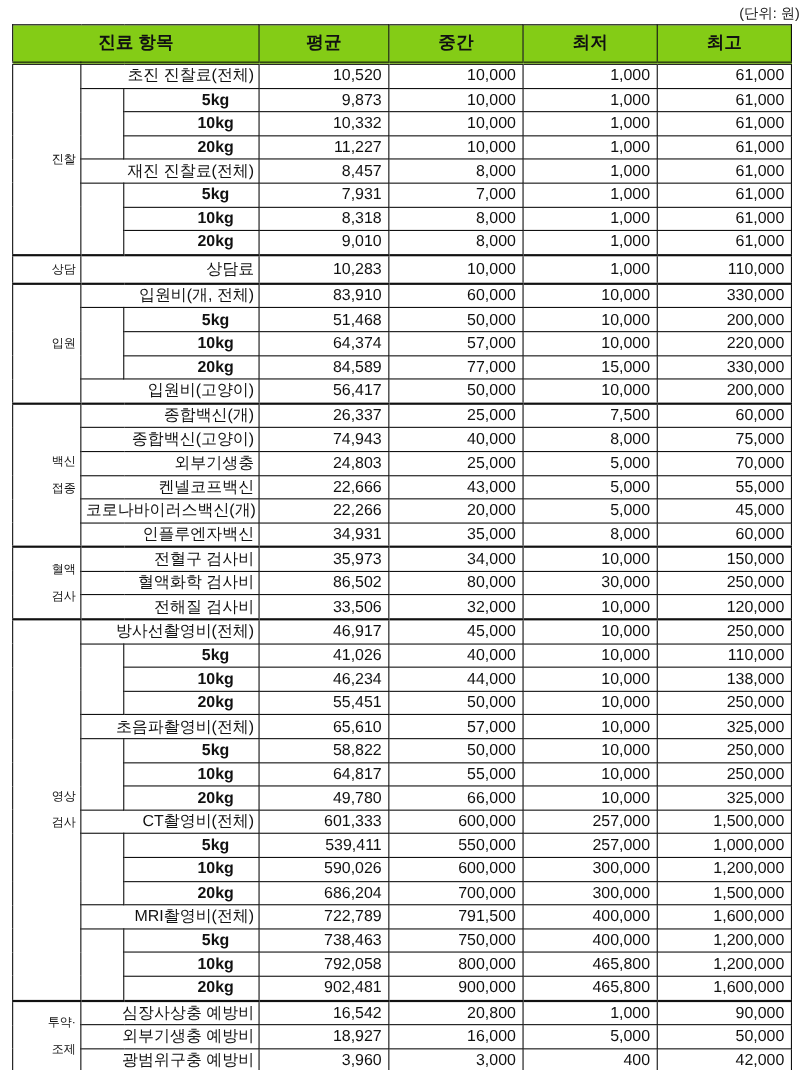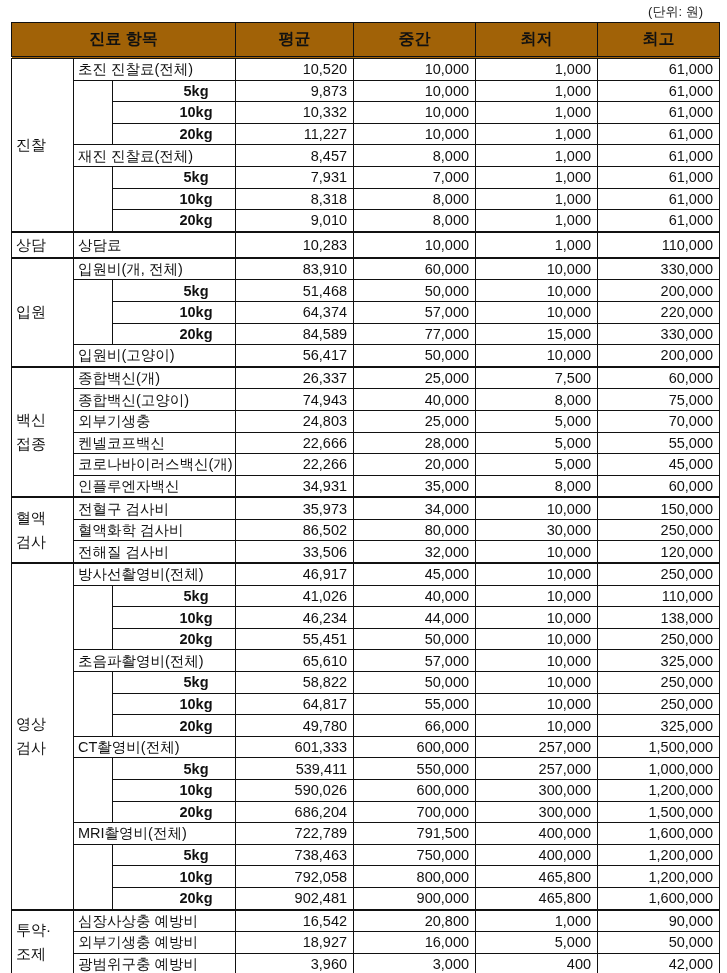--- a/index.html
+++ b/index.html
@@ -1,29 +1,29 @@
 <!DOCTYPE html>
 <html><head>
 <meta charset="utf-8">
 <style>
   html, body { margin: 0; padding: 0; background: #ffffff; }
   body { width: 727px; height: 973px; position: relative; overflow: hidden;
          font-family: "Liberation Sans", "DejaVu Sans", sans-serif; color: #111; }
-  .unit { position: absolute; top: 3px; right: 24px; font-size: 13px; color: #222; margin-left: 28px; }
+  .unit { position: absolute; top: 3px; right: 0; font-size: 13px; color: #222; margin-left: 28px; }
   table { position: absolute; left: 11px; top: 22px; border-collapse: collapse;
           table-layout: fixed; width: 708px; }
   col.c1 { width: 62px; } col.c2 { width: 39px; } col.c3 { width: 123px; }
   col.c4 { width: 118px; } col.c5 { width: 122px; } col.c6 { width: 122px; } col.c7 { width: 122px; }
-  th { background: #a16207; height: 31px; font-size: 16px; font-weight: bold;
+  th { background: #84cc16; height: 31px; font-size: 16px; font-weight: bold;
        border: 1px solid #111; border-bottom: 3px double #111; text-align: center; }
   td { height: 20.6px; padding: 0 4px; font-size: 14.5px; border: 1px solid #111;
        white-space: nowrap; overflow: hidden; line-height: 20px; }
   td.num { text-align: right; padding-right: 6px; }
-  td.cat { text-align: left; font-size: 15px; line-height: 24px; white-space: normal; }
-  td.lbl { text-align: left; }
+  td.cat { text-align: right; font-size: 11px; line-height: 24px; white-space: normal; }
+  td.lbl { text-align: right; }
   td.sub { text-align: center; font-weight: bold; padding-left: 48px; }
   tr.dot td.num, tr.dot td.sub { border-top: 1px dotted #333; }
   tr.grp-end td { border-bottom: 2px solid #111; }
 </style>
 </head>
 <body>
 
 <div class="unit">(단위: 원)</div>
 
 <table>
@@ -168,21 +168,21 @@
       <tr>
         <td colspan="2" class="lbl">외부기생충</td>
         <td class="num">24,803</td>
         <td class="num">25,000</td>
         <td class="num">5,000</td>
         <td class="num">70,000</td>
       </tr>
       <tr>
         <td colspan="2" class="lbl">켄넬코프백신</td>
         <td class="num">22,666</td>
-        <td class="num">28,000</td>
+        <td class="num">43,000</td>
         <td class="num">5,000</td>
         <td class="num">55,000</td>
       </tr>
       <tr>
         <td colspan="2" class="lbl">코로나바이러스백신(개)</td>
         <td class="num">22,266</td>
         <td class="num">20,000</td>
         <td class="num">5,000</td>
         <td class="num">45,000</td>
       </tr>

